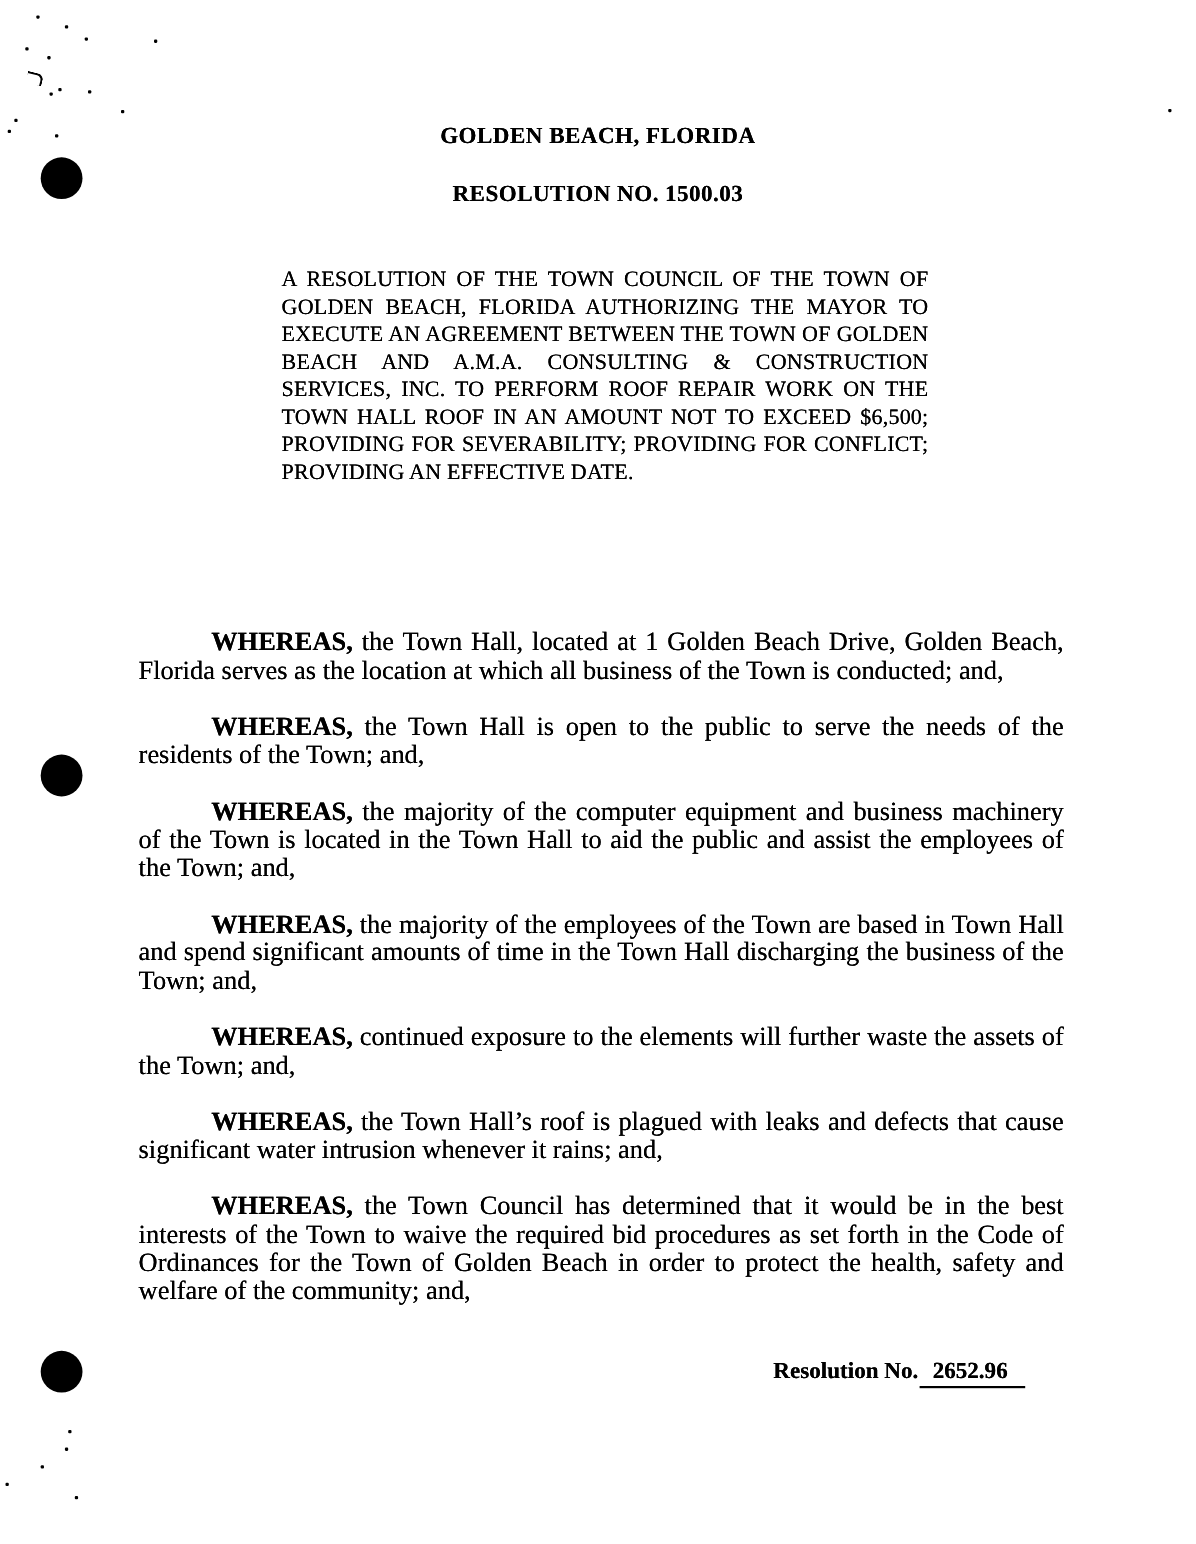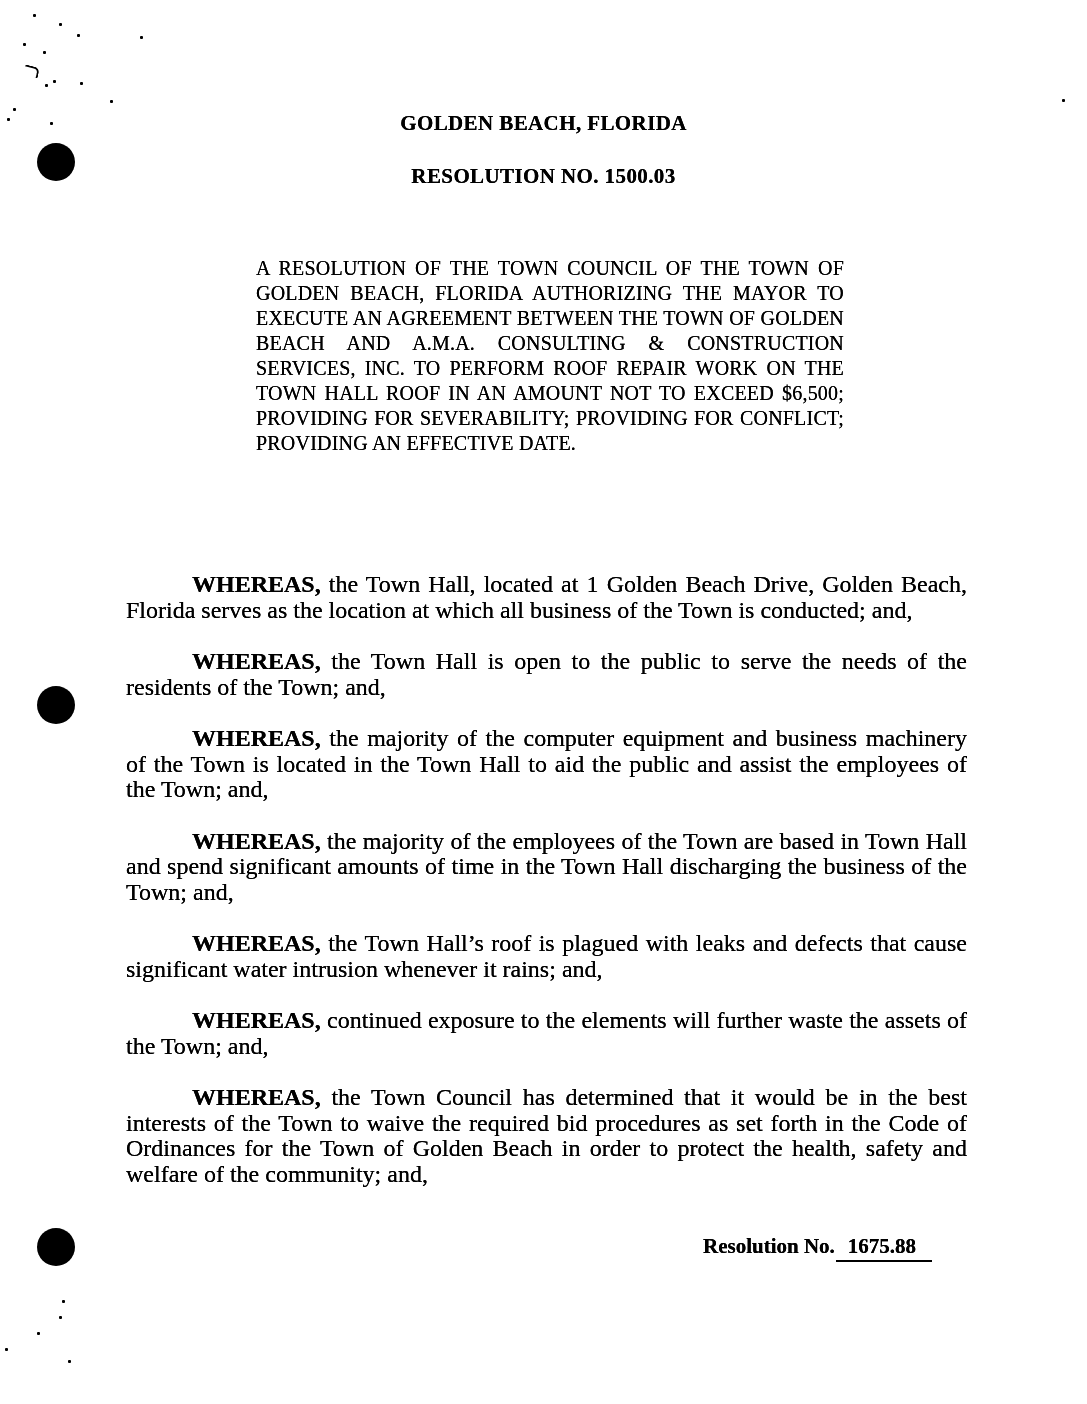--- a/index.html
+++ b/index.html
@@ -30,21 +30,21 @@
     line-height: 22px;
     letter-spacing: 0.4px;
     text-shadow: 0 0 0.5px #000;
   }
   .header .line2 {
     margin-top: 31px;
   }
 
   .summary {
     position: absolute;
-    top: 256px;
+    top: 242px;
     left: 256px;
     width: 588px;
     font-size: 20px;
     line-height: 25px;
     text-align: justify;
     letter-spacing: 0.2px;
     text-shadow: 0 0 0.4px #000;
   }
 
   .body-clauses {
@@ -147,22 +147,22 @@
     <div class="line2">RESOLUTION NO. 1500.03</div>
   </div>
 
   <div class="summary">A RESOLUTION OF THE TOWN COUNCIL OF THE TOWN OF GOLDEN BEACH, FLORIDA AUTHORIZING THE MAYOR TO EXECUTE AN AGREEMENT BETWEEN THE TOWN OF GOLDEN BEACH AND A.M.A. CONSULTING &amp; CONSTRUCTION SERVICES, INC. TO PERFORM ROOF REPAIR WORK ON THE TOWN HALL ROOF IN AN AMOUNT NOT TO EXCEED $6,500; PROVIDING FOR SEVERABILITY; PROVIDING FOR CONFLICT; PROVIDING AN EFFECTIVE DATE.</div>
 
   <div class="body-clauses">
     <p class="clause"><span class="lead">WHEREAS,</span> <span>the Town Hall, located at 1 Golden Beach Drive, Golden Beach, Florida serves as the location at which all business of the Town is conducted; and,</span></p>
     <p class="clause"><span class="lead">WHEREAS,</span> <span>the Town Hall is open to the public to serve the needs of the residents of the Town; and,</span></p>
     <p class="clause"><span class="lead">WHEREAS,</span> <span>the majority of the computer equipment and business machinery of the Town is located in the Town Hall to aid the public and assist the employees of the Town; and,</span></p>
     <p class="clause"><span class="lead">WHEREAS,</span> <span>the majority of the employees of the Town are based in Town Hall and spend significant amounts of time in the Town Hall discharging the business of the Town; and,</span></p>
+    <p class="clause"><span class="lead">WHEREAS,</span> <span>continued exposure to the elements will further waste the assets of the Town; and,</span></p>
     <p class="clause"><span class="lead">WHEREAS,</span> <span>the Town Hall’s roof is plagued with leaks and defects that cause significant water intrusion whenever it rains; and,</span></p>
-    <p class="clause"><span class="lead">WHEREAS,</span> <span>continued exposure to the elements will further waste the assets of the Town; and,</span></p>
     <p class="clause"><span class="lead">WHEREAS,</span> <span>the Town Council has determined that it would be in the best interests of the Town to waive the required bid procedures as set forth in the Code of Ordinances for the Town of Golden Beach in order to protect the health, safety and welfare of the community; and,</span></p>
   </div>
 
   <div class="footer">
-    <span>Resolution No.</span><span class="number">1675.88</span>
+    <span>Resolution No.</span><span class="number">2652.96</span>
   </div>
 
 </div>
 
 </body></html>

